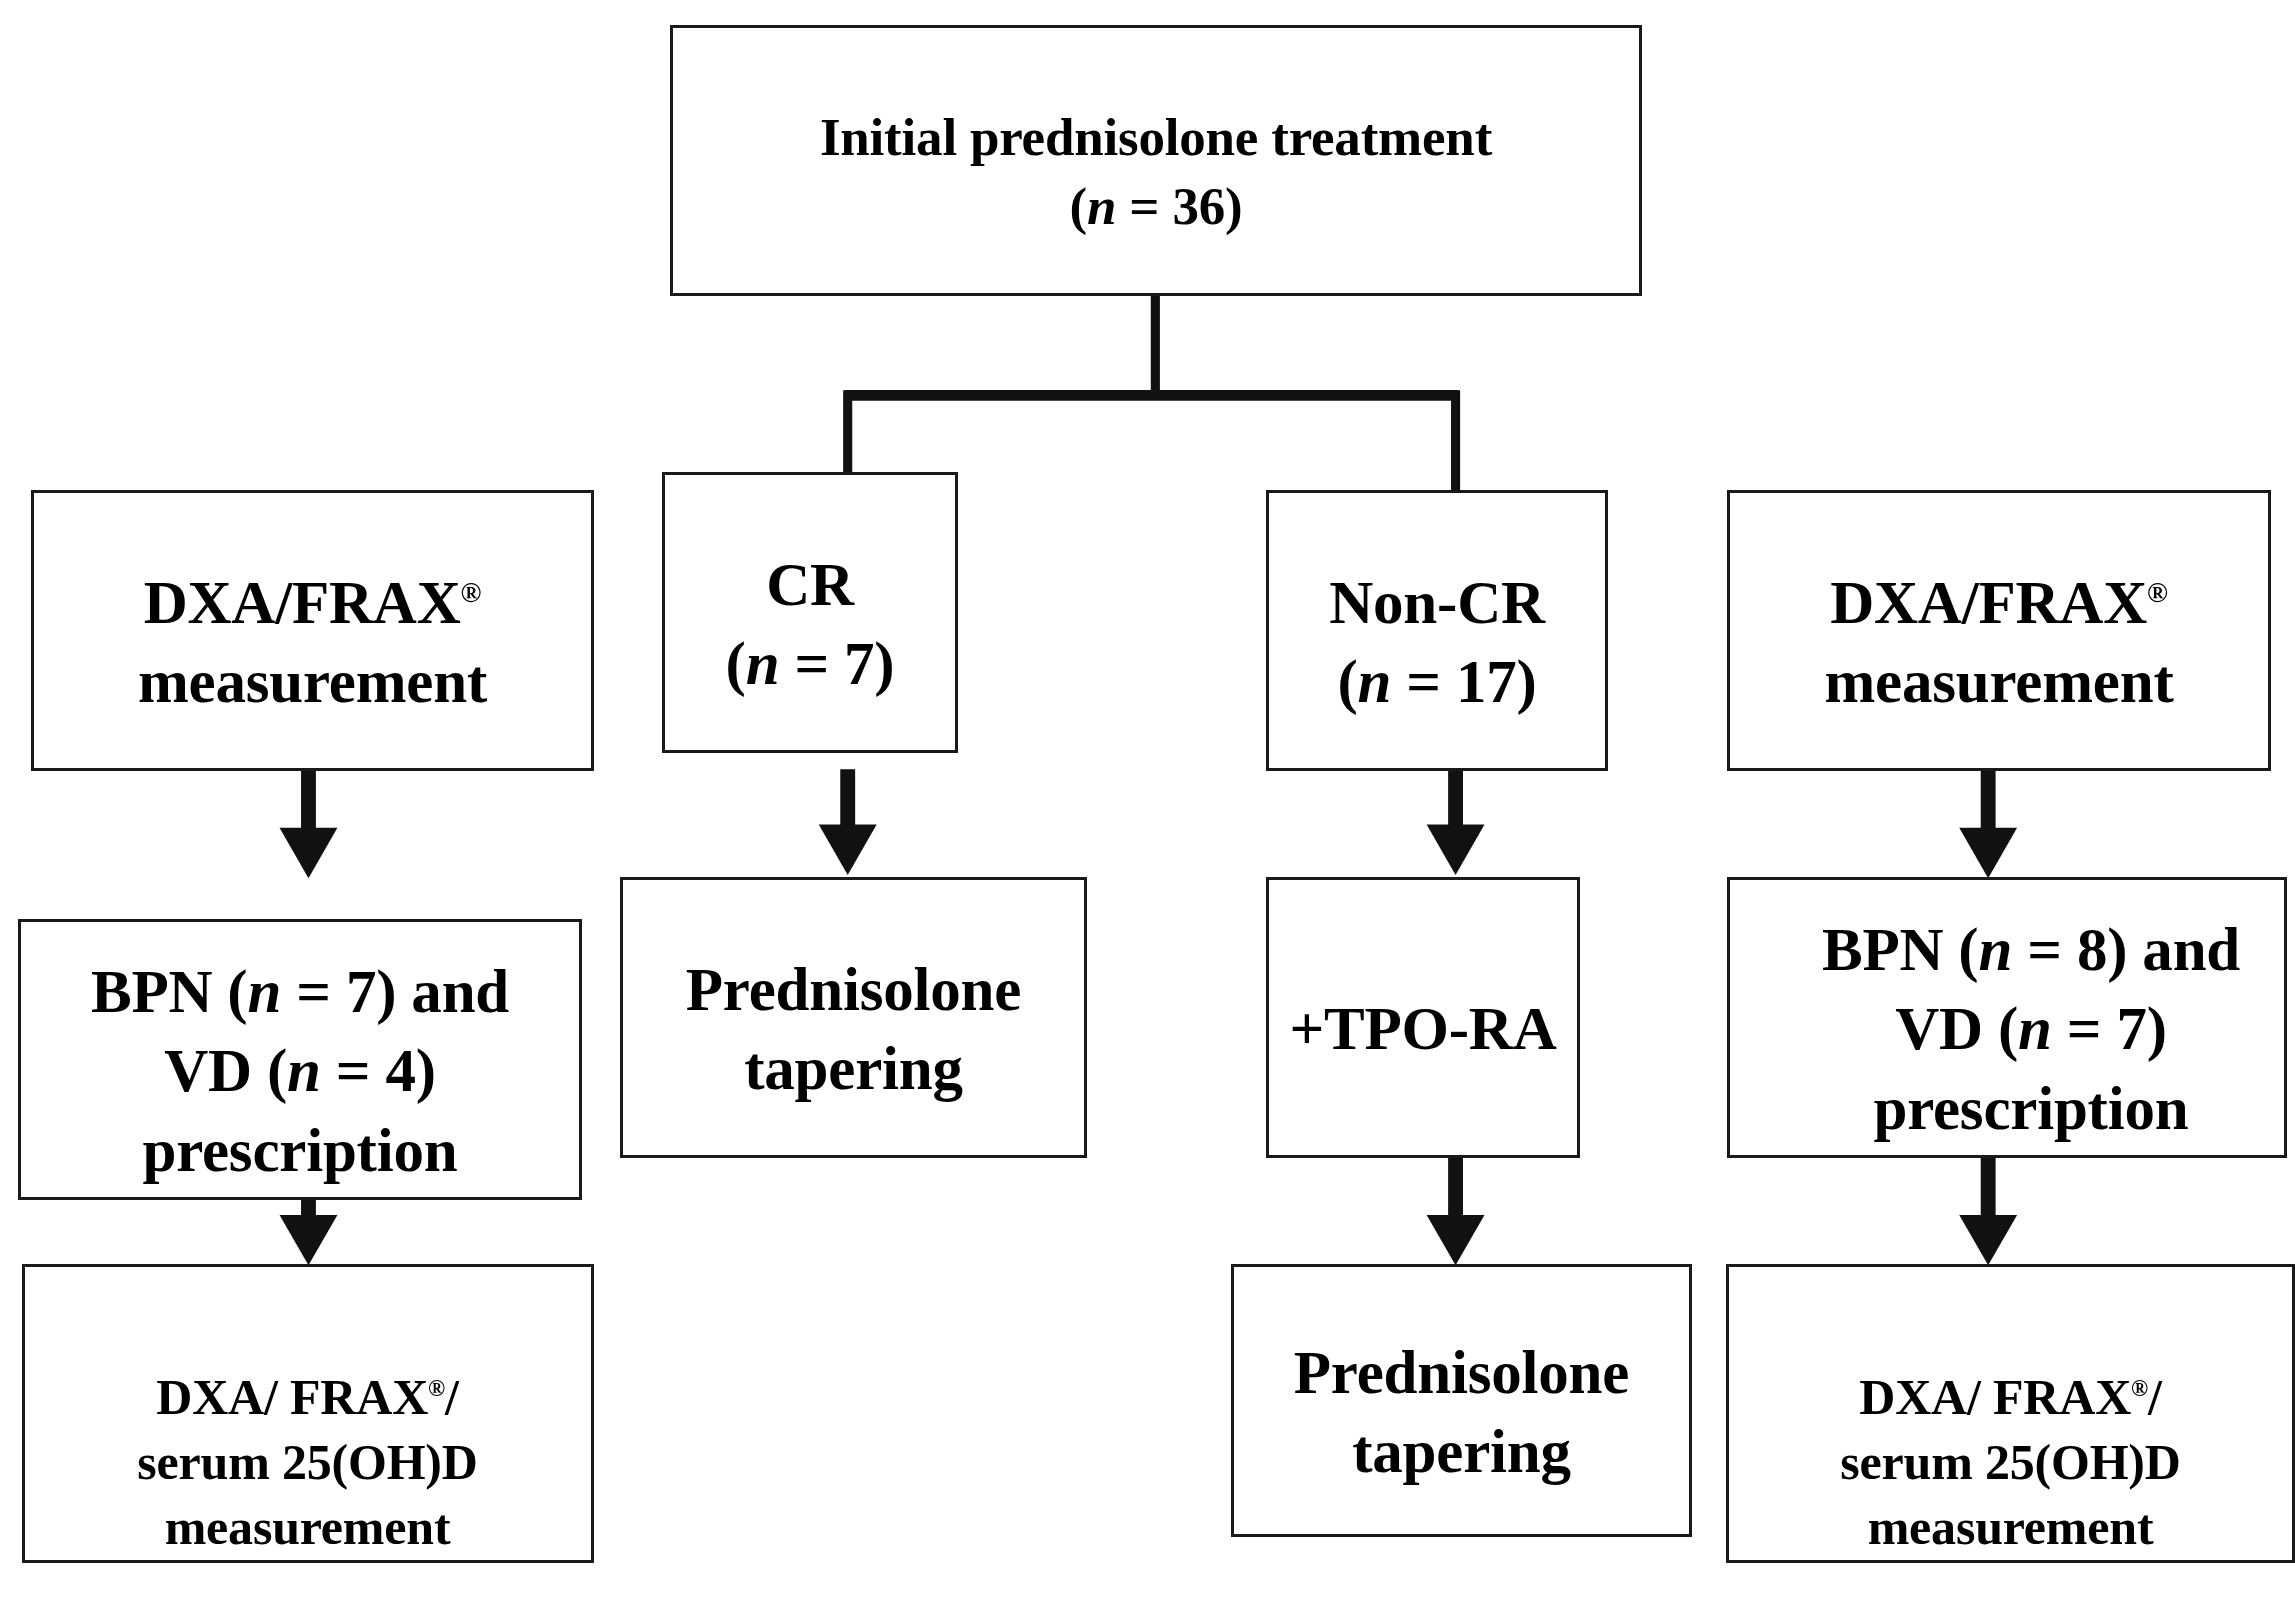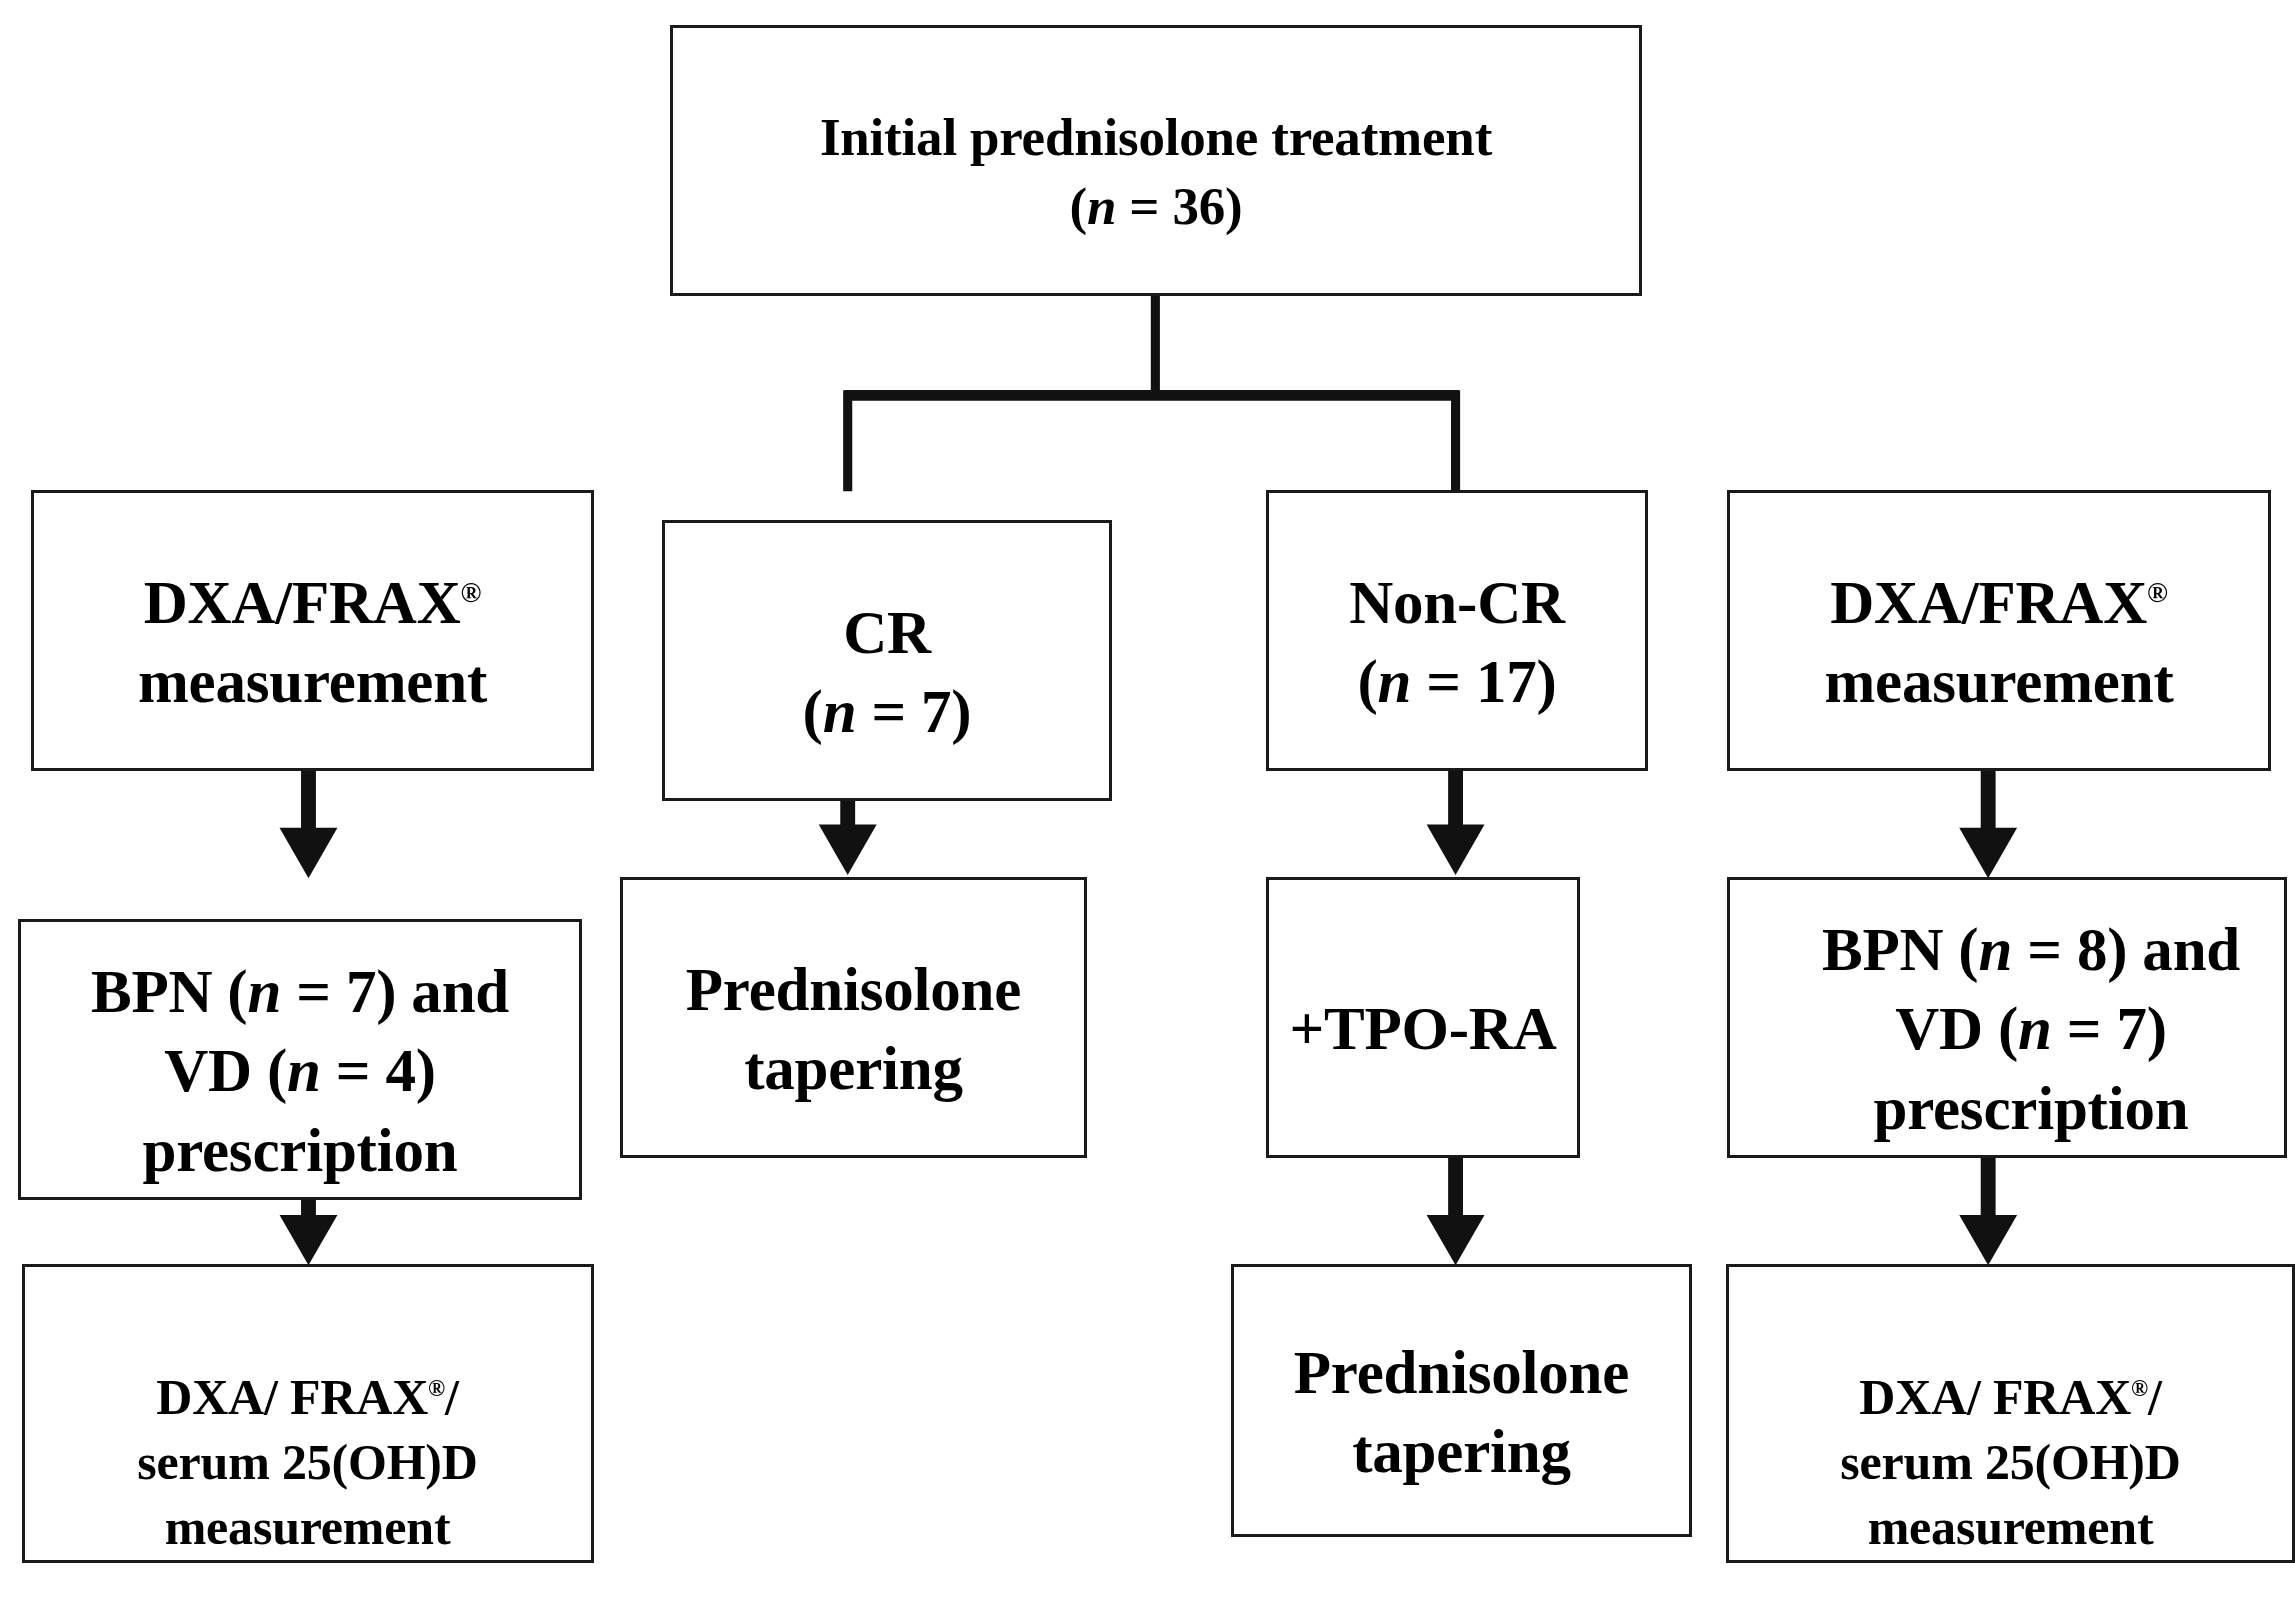--- a/index.html
+++ b/index.html
@@ -100,25 +100,25 @@
 
   <div class="node f64" style="left:670px; top:25px; width:972px; height:271px;">
     <span class="txt"><span>Initial prednisolone treatment</span><br><span>(</span><span class="ital">n</span><span> = 36)</span></span>
   </div>
 
   <div class="node f62" style="left:31px; top:490px; width:563px; height:281px;">
     <span class="txt"><span>DXA/FRAX</span><span class="reg">®</span><span>
 measurement</span></span>
   </div>
 
-  <div class="node f62" style="left:662px; top:520px; width:450px; height:281px;">
+  <div class="node f62" style="left:662px; top:472px; width:296px; height:281px;">
     <span class="txt"><span>CR</span><br><span>(</span><span class="ital">n</span><span> = 7)</span></span>
   </div>
 
-  <div class="node f62" style="left:1266px; top:490px; width:382px; height:281px;">
+  <div class="node f62" style="left:1266px; top:490px; width:342px; height:281px;">
     <span class="txt"><span>Non-CR</span><br><span>(</span><span class="ital">n</span><span> = 17)</span></span>
   </div>
 
   <div class="node f62" style="left:1727px; top:490px; width:544px; height:281px;">
     <span class="txt"><span>DXA/FRAX</span><span class="reg">®</span><span>
 measurement</span></span>
   </div>
 
   <div class="node f62" style="left:18px; top:919px; width:564px; height:281px;">
     <span class="txt"><span>BPN (</span><span class="ital">n</span><span> = 7) and</span><br><span>VD (</span><span class="ital">n</span><span> = 4)</span><br><span>prescription</span></span>

